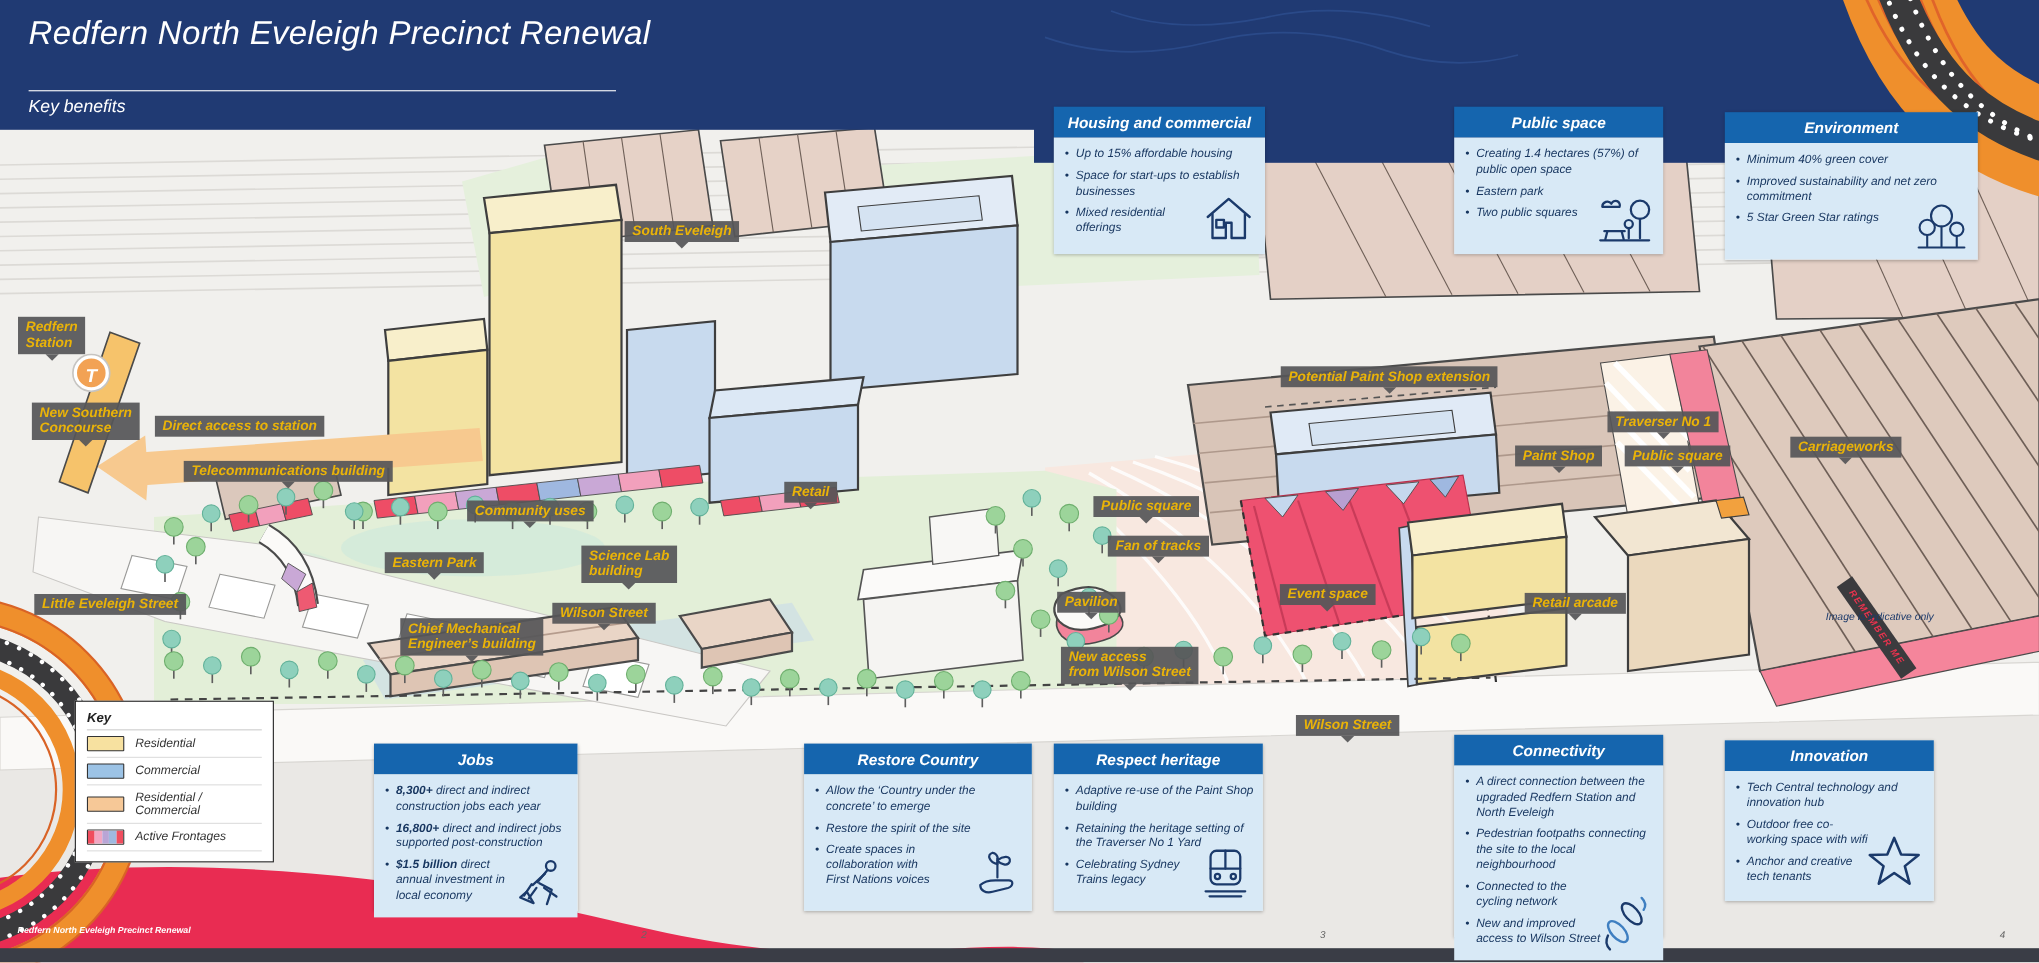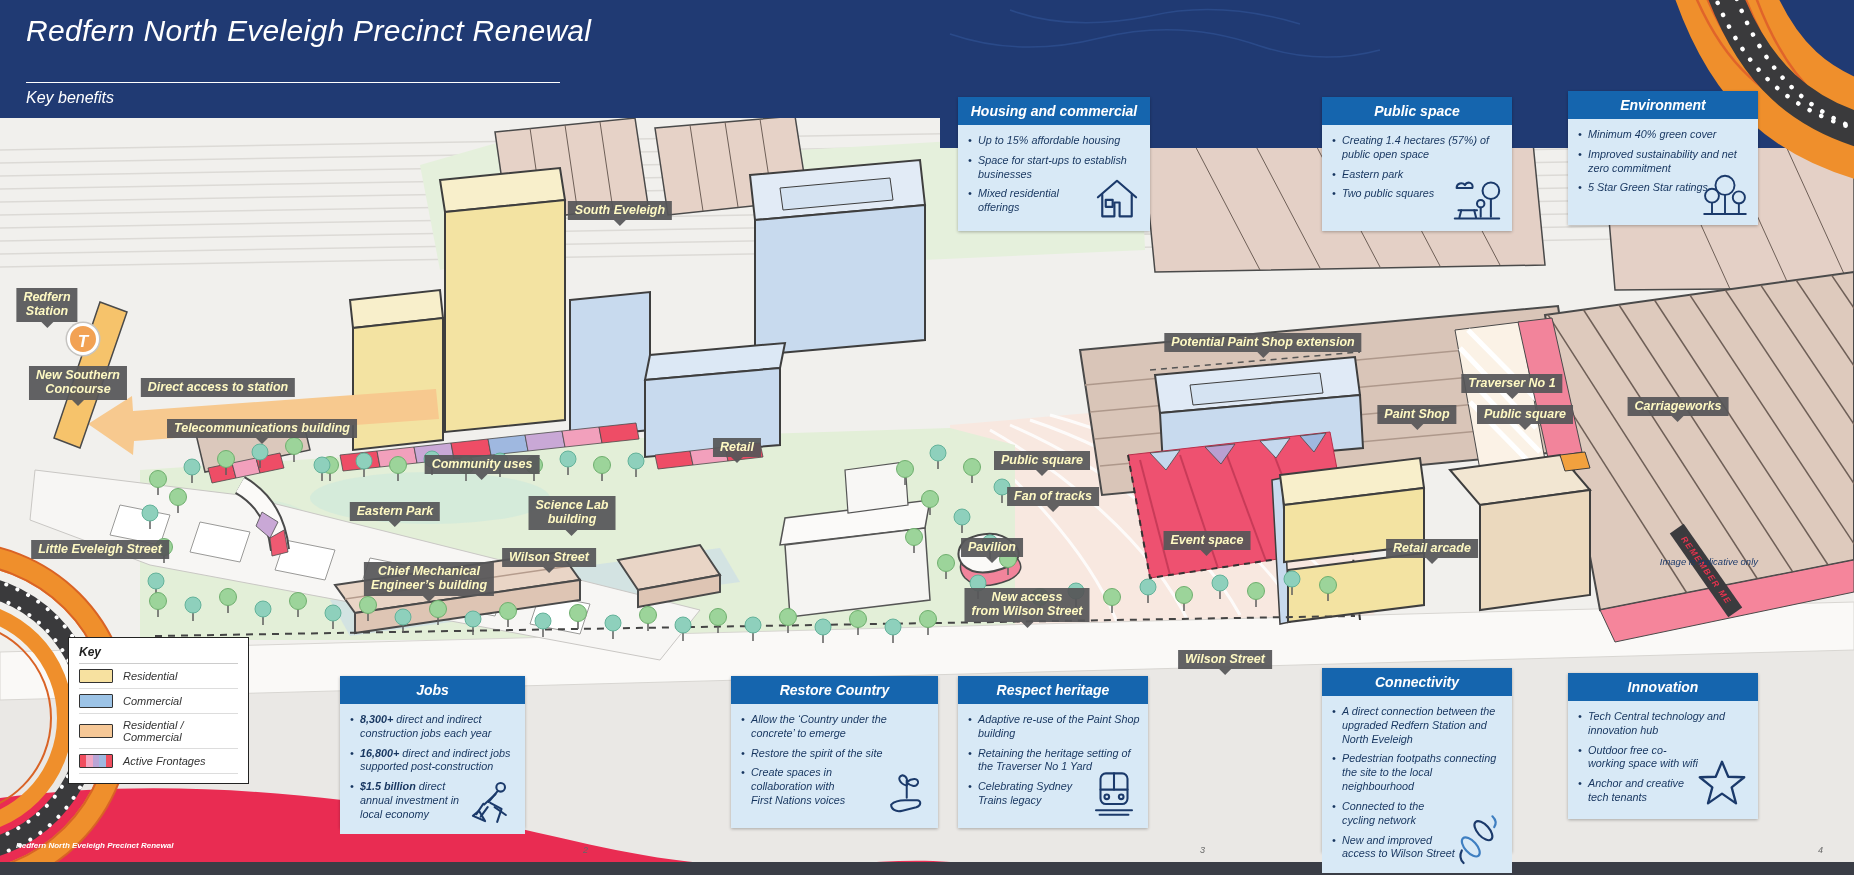--- a/index.html
+++ b/index.html
@@ -9,23 +9,23 @@
   #map{z-index:0;}
   #deco{z-index:3;pointer-events:none;}
   
   #header{position:absolute;left:0;top:0;width:1854px;height:118px;background:#203A73;z-index:1;}
   #header-ext{position:absolute;left:940px;top:110px;width:914px;height:38px;background:#203A73;z-index:1;}
   .h-title{position:absolute;left:26px;top:14px;color:#fff;font-size:30px;font-weight:400;letter-spacing:.3px;}
   .h-sub{position:absolute;left:26px;top:50px;color:#fff;font-size:21px;font-weight:400;}
   .h-rule{position:absolute;left:26px;top:82px;width:534px;height:1px;background:#fff;}
   .h-section{position:absolute;left:26px;top:89px;color:#fff;font-size:16px;font-weight:400;}
   
-  .mlabel{position:absolute;transform:translateX(-50%);background:rgba(86,86,88,.93);color:#fef9c3;
+  .mlabel{position:absolute;transform:translateX(-50%);background:rgba(86,86,88,.93);color:#eab308;
     font-size:12.5px;line-height:1.15;font-weight:bold;padding:2px 7px 3px;white-space:pre-line;
-    text-align:center;z-index:2;}
+    z-index:2;}
   .mlabel:not(.np)::after{content:"";position:absolute;left:50%;bottom:-6px;margin-left:-6px;
     border:6px solid transparent;border-top:6px solid rgba(86,86,88,.93);border-bottom:none;}
   
   .card{position:absolute;z-index:4;display:flex;flex-direction:column;box-shadow:0 1px 3px rgba(0,0,0,.28);}
   .card-head{background:#1565AE;color:#fff;font-size:14px;font-weight:bold;text-align:center;padding:6px 4px;}
   .card-body{background:#D8E9F6;flex:1;margin:0;padding:9px 8px 6px 9px;list-style:none;position:relative;}
   .card-body li{position:relative;padding-left:11px;font-size:10.8px;line-height:1.28;color:#16355F;margin-bottom:6px;}
   .card-body li::before{content:"\2022";position:absolute;left:1px;color:#16355F;}
   .card-body b{font-weight:bold;}
   .card-icon{position:absolute;right:7px;bottom:6px;z-index:1;}
@@ -426,21 +426,21 @@
       <circle cx="34" cy="31" r="4"></circle>
           <line x1="34" y1="35" x2="34" y2="45"></line>
       <line x1="10" y1="38" x2="30" y2="38"></line>
           <line x1="13" y1="38" x2="11" y2="46"></line>
           <line x1="27" y1="38" x2="29" y2="46"></line>
       <line x1="6" y1="47" x2="54" y2="47"></line>
     </svg>
   </ul>
 </div>
 
-<div class="card" style="left:1568px;top:91px;width:190px;height:134px">
+<div class="card" style="left:1568px;top:102px;width:230px;height:134px">
   <div class="card-head">Environment</div>
   <ul class="card-body">
     <li><b></b><span>Minimum 40% green cover</span></li>
     <li><b></b><span>Improved sustainability and net zero commitment</span></li>
     <li><b></b><span>5 Star Green Star ratings</span></li>
     <svg class="card-icon" width="52" height="50" viewBox="0 0 60 56" fill="none" stroke="#1B3A6B" stroke-width="2.2" stroke-linecap="round" stroke-linejoin="round">
       <circle cx="15" cy="30" r="8"></circle>
           <circle cx="30" cy="18" r="11"></circle>
           <circle cx="46" cy="32" r="7"></circle>
       <line x1="15" y1="38" x2="15" y2="50"></line>

